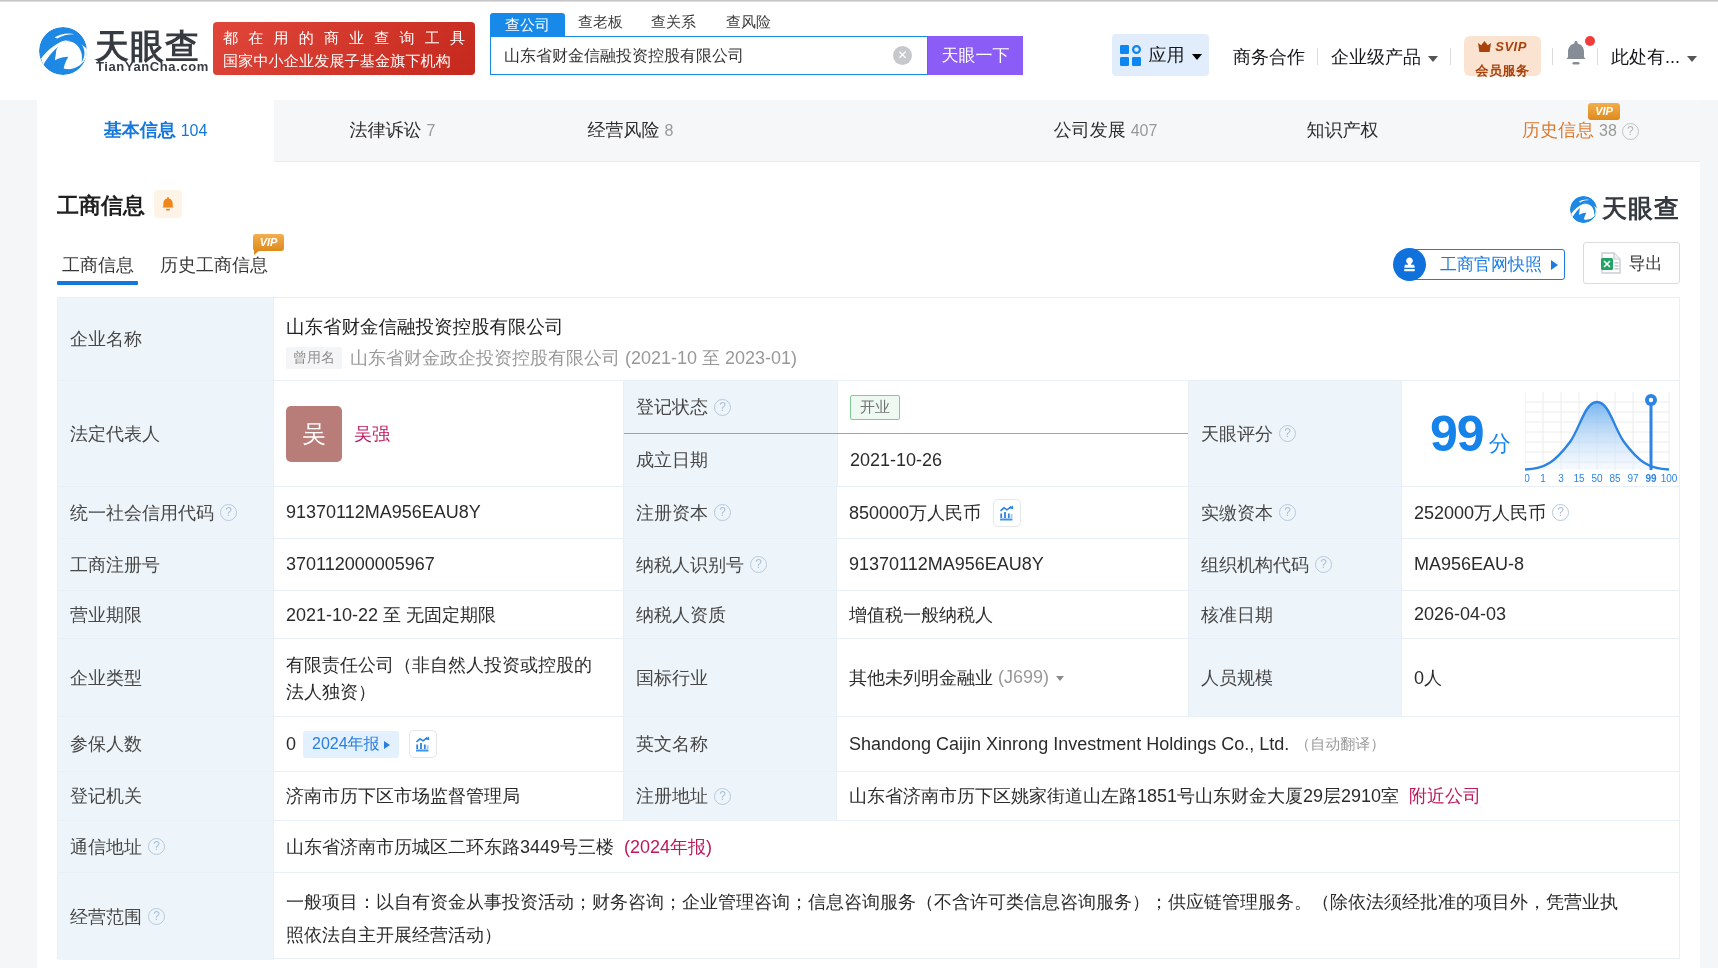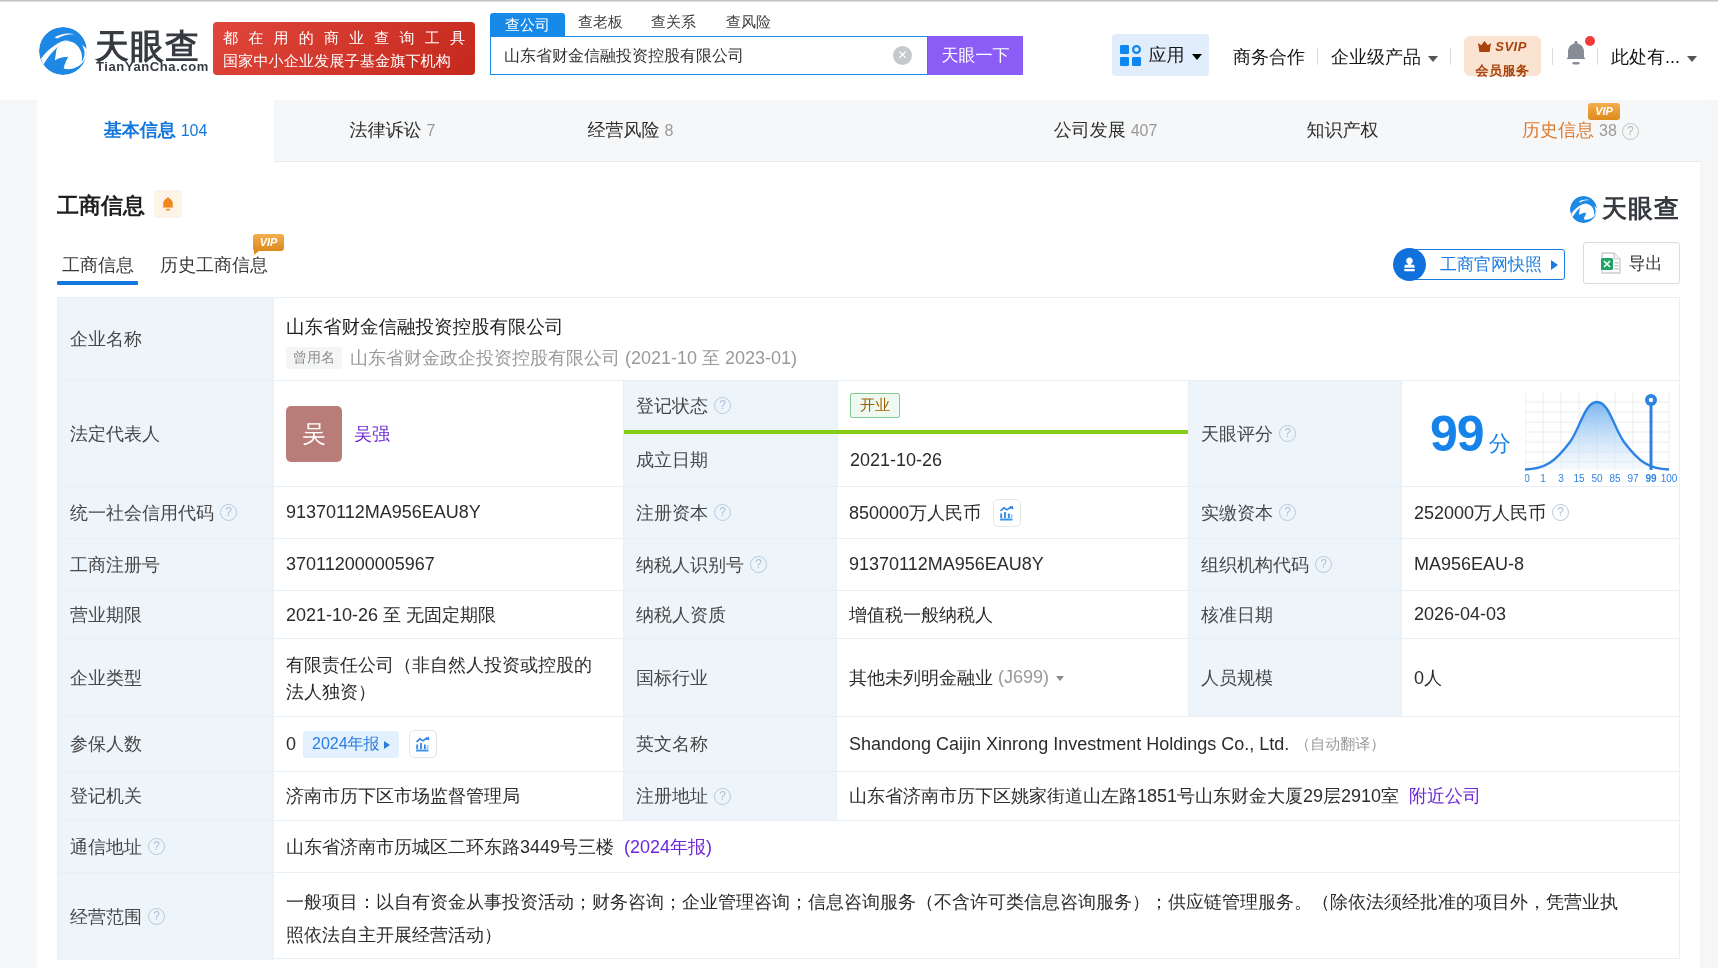--- a/index.html
+++ b/index.html
@@ -63,21 +63,21 @@
 
 #tbl { position:absolute; left:57px; top:297px; width:1623px; height:662px; border:1px solid #e9eff6; font-size:18px; color:#2b2b2b; }
 .row { position:relative; display:flex; border-bottom:1px solid #e9eff6; }
 .row:last-child { border-bottom:none; }
 .lbl { background:#eef5fa; color:#474747; padding-left:12px; display:flex; align-items:center; flex-shrink:0; }
 .val { padding-left:12px; display:flex; align-items:center; flex-shrink:0; }
 .bl { border-left:1px solid #e9eff6; }
 .w-l1 { width:215px; } .w-v1 { width:350px; } .w-l2 { width:213px; }
 .w-v2 { width:352px; } .w-l3 { width:213px; } .w-v3 { width:278px; }
 .qm { display:inline-block; width:17px; height:17px; border:1.2px solid #b5c9de; border-radius:50%; color:#a9bfd6; font-size:12px; line-height:14.5px; text-align:center; margin-left:6px; flex-shrink:0; }
-.link { color:#6d28d9; }
+.link { color:#be185d; }
 .gray { color:#999; }
 </style>
 </head>
 <body>
 <div id="header">
   <div id="topline"></div>
   <svg class="abs" style="left:39px;top:27px" width="48" height="48" viewBox="0 0 57 57">
     <defs>
         <clipPath id="cc1">
           <circle cx="28.5" cy="28.5" r="28.5"></circle>
@@ -211,24 +211,24 @@
     </div>
   </div>
 
   <div class="row" style="height:106px">
     <div class="lbl w-l1">法定代表人</div>
     <div class="val bl w-v1">
       <div style="width:56px;height:56px;background:#b97d79;border-radius:5px;color:#fff;font-size:24px;display:flex;align-items:center;justify-content:center">吴</div>
       <span class="link" style="margin-left:12px">吴强</span>
     </div>
     <div style="width:565px;flex-shrink:0" class="bl">
-      <div style="display:flex;height:53px;border-bottom:4px solid #84cc16">
+      <div style="display:flex;height:53px;border-bottom:1px solid #84cc16">
         <div class="lbl" style="width:213px">登记状态<span class="qm">?</span></div>
         <div class="val bl" style="width:351px">
-            <span style="color:#a16207;border:1px solid #7fcb96;background:#eef9f1;font-size:15px;padding:2px 9px;border-radius:2px">开业</span>
+            <span style="color:#737373;border:1px solid #7fcb96;background:#eef9f1;font-size:15px;padding:2px 9px;border-radius:2px">开业</span>
           </div>
       </div>
       <div style="display:flex;height:52px">
         <div class="lbl" style="width:213px">成立日期</div>
         <div class="val bl" style="width:351px">2021-10-26</div>
       </div>
     </div>
     <div class="lbl bl w-l3">天眼评分<span class="qm">?</span></div>
     <div class="val bl" style="width:278px;padding-left:0">
       <div style="color:#1583ea;margin-left:28px;white-space:nowrap"><span style="font-size:50px;font-weight:bold;letter-spacing:-1px">99</span><span style="font-size:22px;margin-left:5px">分</span></div>
@@ -286,21 +286,21 @@
     <div class="lbl w-l1">工商注册号</div>
     <div class="val bl w-v1">370112000005967</div>
     <div class="lbl bl w-l2">纳税人识别号<span class="qm">?</span></div>
     <div class="val bl w-v2">91370112MA956EAU8Y</div>
     <div class="lbl bl w-l3">组织机构代码<span class="qm">?</span></div>
     <div class="val bl w-v3">MA956EAU-8</div>
   </div>
 
   <div class="row" style="height:48px">
     <div class="lbl w-l1">营业期限</div>
-    <div class="val bl w-v1">2021-10-26 至 无固定期限</div>
+    <div class="val bl w-v1">2021-10-22 至 无固定期限</div>
     <div class="lbl bl w-l2">纳税人资质</div>
     <div class="val bl w-v2">增值税一般纳税人</div>
     <div class="lbl bl w-l3">核准日期</div>
     <div class="val bl w-v3">2026-04-03</div>
   </div>
 
   <div class="row" style="height:78px">
     <div class="lbl w-l1">企业类型</div>
     <div class="val bl w-v1" style="display:block;padding-top:13px;line-height:27px">有限责任公司（非自然人投资或控股的<br>法人独资）</div>
     <div class="lbl bl w-l2">国标行业</div>

